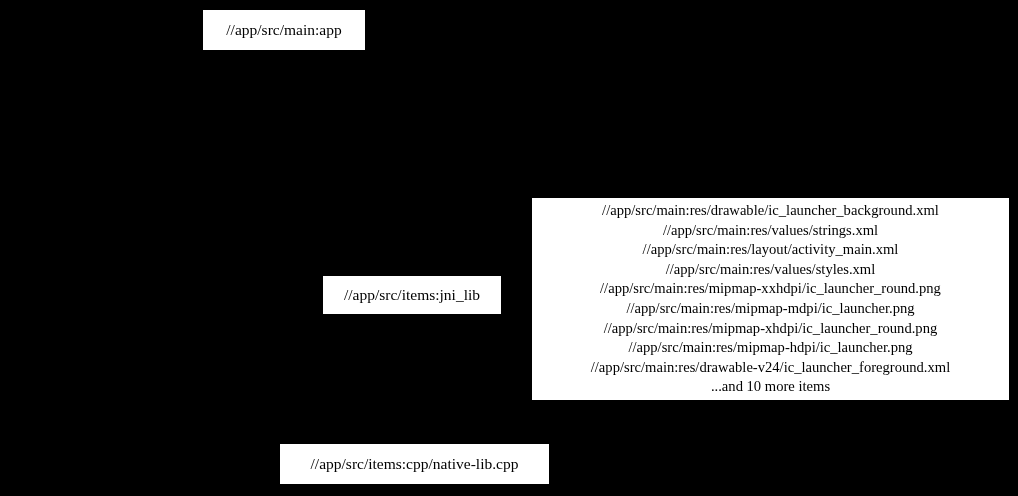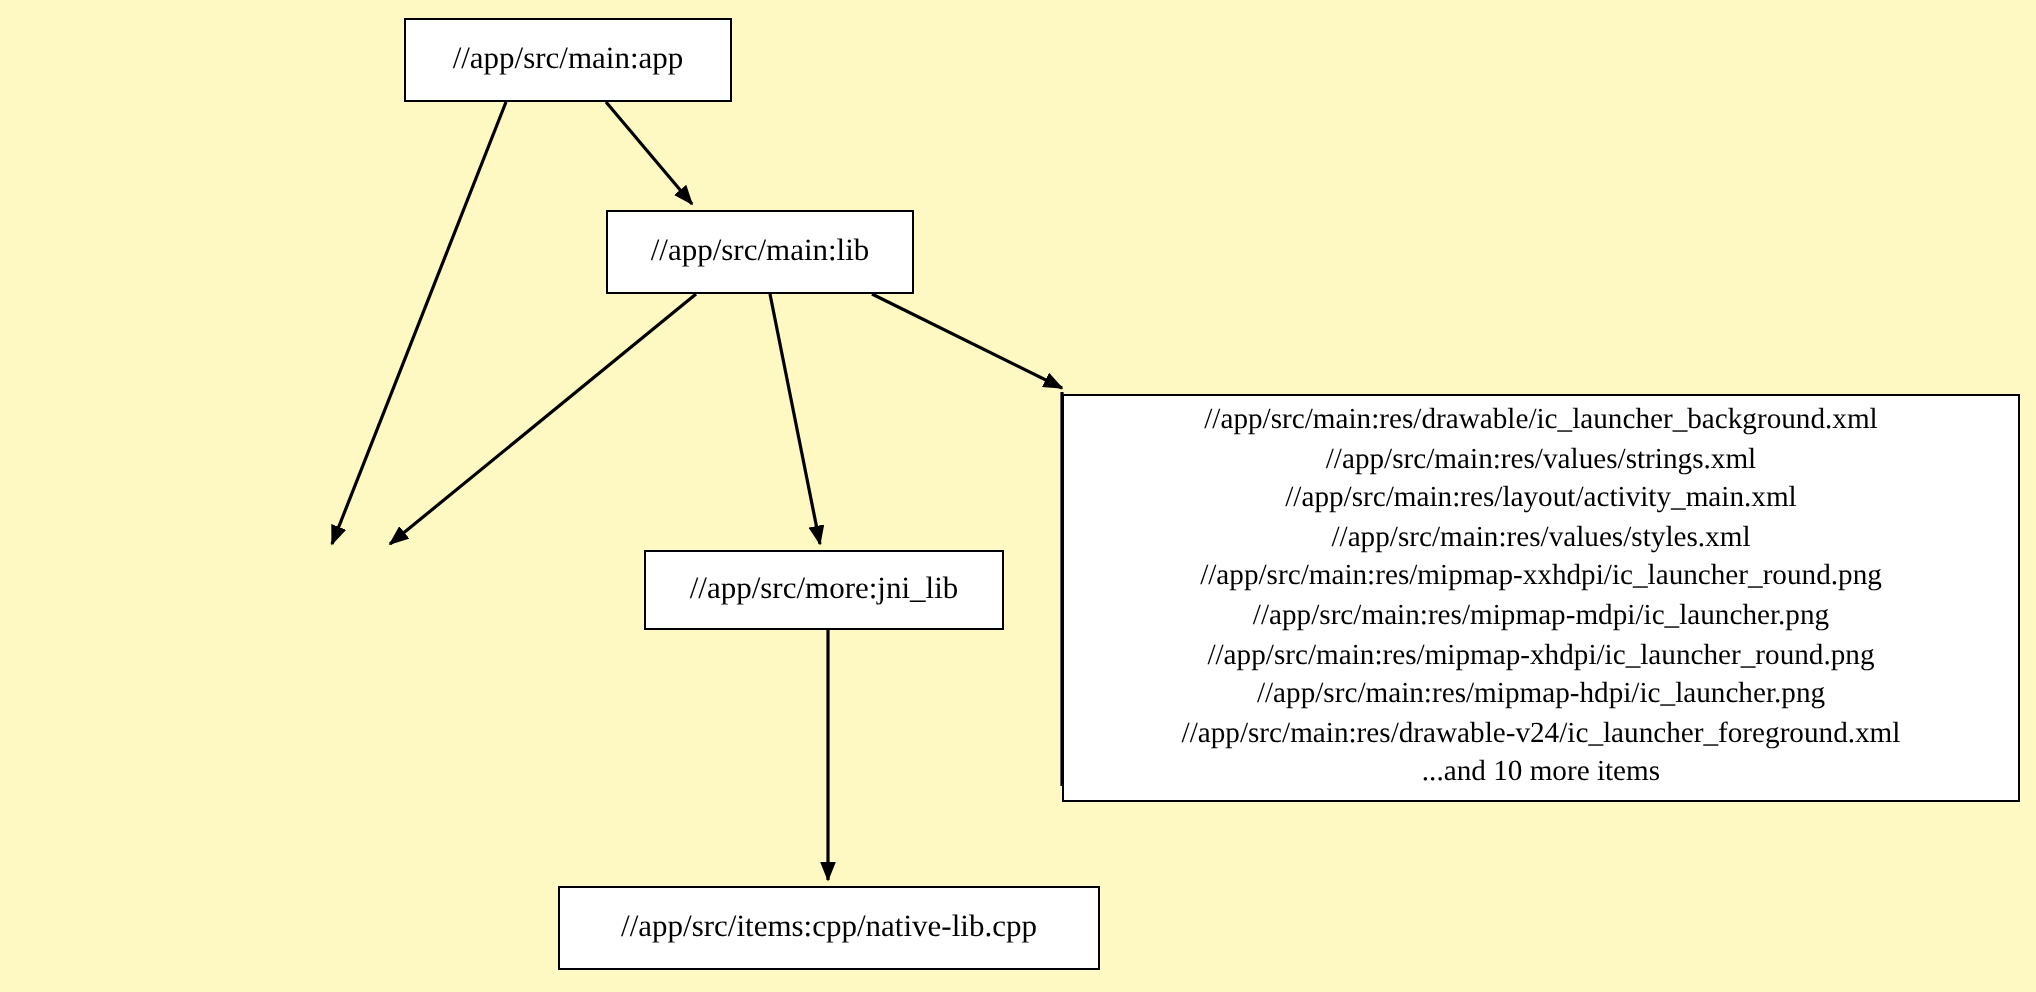--- a/index.html
+++ b/index.html
@@ -8,21 +8,21 @@
     background: #ffffff;
   }
   body {
     font-family: "Liberation Serif", "DejaVu Serif", serif;
     color: #000000;
   }
   #graph-canvas {
     position: relative;
     width: 1018px;
     height: 496px;
-    background: #fef9c3;
+    background: #000000;
     overflow: hidden;
   }
   #edge-layer {
     position: absolute;
     left: 0;
     top: 0;
     width: 1018px;
     height: 496px;
     pointer-events: none;
   }
@@ -80,27 +80,24 @@
     <path d="M 436,147 L 531,194" fill="none" stroke="#000000" stroke-width="1.6" marker-end="url(#arrowhead)"></path>
     <path d="M 531,393 L 531,196" fill="none" stroke="#000000" stroke-width="1.6"></path>
 
     <line x1="414" y1="315" x2="414" y2="440" stroke="#000000" stroke-width="1.6" marker-end="url(#arrowhead)"></line>
   </svg>
 
   <div class="graph-node node-single" id="node-app">
     <span class="node-label">//app/src/main:app</span>
   </div>
 
-  <div class="graph-node node-single" id="node-lib">
-    <span class="node-label">//app/src/main:lib</span>
-  </div>
 
 
   <div class="graph-node node-single" id="node-jnilib">
-    <span class="node-label">//app/src/more:jni_lib</span>
+    <span class="node-label">//app/src/items:jni_lib</span>
   </div>
 
   <div class="graph-node node-multi" id="node-res">
     <span class="node-label">//app/src/main:res/drawable/ic_launcher_background.xml
 //app/src/main:res/values/strings.xml
 //app/src/main:res/layout/activity_main.xml
 //app/src/main:res/values/styles.xml
 //app/src/main:res/mipmap-xxhdpi/ic_launcher_round.png
 //app/src/main:res/mipmap-mdpi/ic_launcher.png
 //app/src/main:res/mipmap-xhdpi/ic_launcher_round.png

